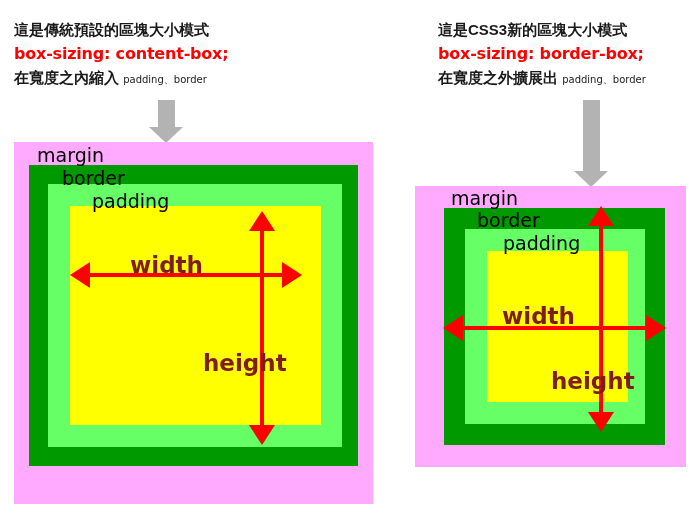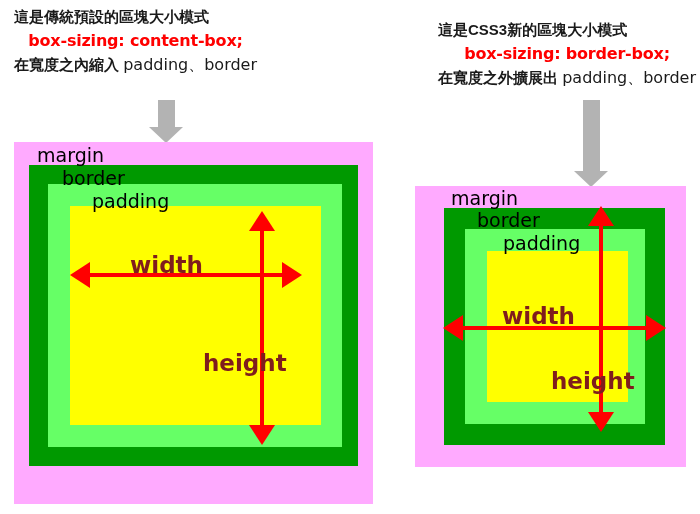--- a/index.html
+++ b/index.html
@@ -29,32 +29,31 @@
   }
   .caption .line.plain {
     font-weight: bold;
   }
   .caption .line.code {
     color: #ff0000;
     font-family: "DejaVu Sans", sans-serif;
     font-weight: bold;
     font-size: 16px;
     letter-spacing: -0.2px;
-    text-align: center;
   }
   .caption .line.mixed {
     font-weight: bold;
   }
   .caption .line.mixed .mono {
     font-weight: normal;
     font-family: "DejaVu Sans", sans-serif;
-    font-size: 16px;
-  }
-
-  #caption-left  { left: 14px;  top: 5px; }
+    font-size: 10px;
+  }
+
+  #caption-left  { left: 14px;  top: 18px; }
   #caption-right { left: 438px; top: 18px; }
 
   
   .gray-arrow {
     position: absolute;
   }
   .gray-arrow .shaft {
     position: absolute;
     background: #b3b3b3;
     left: 9px;

